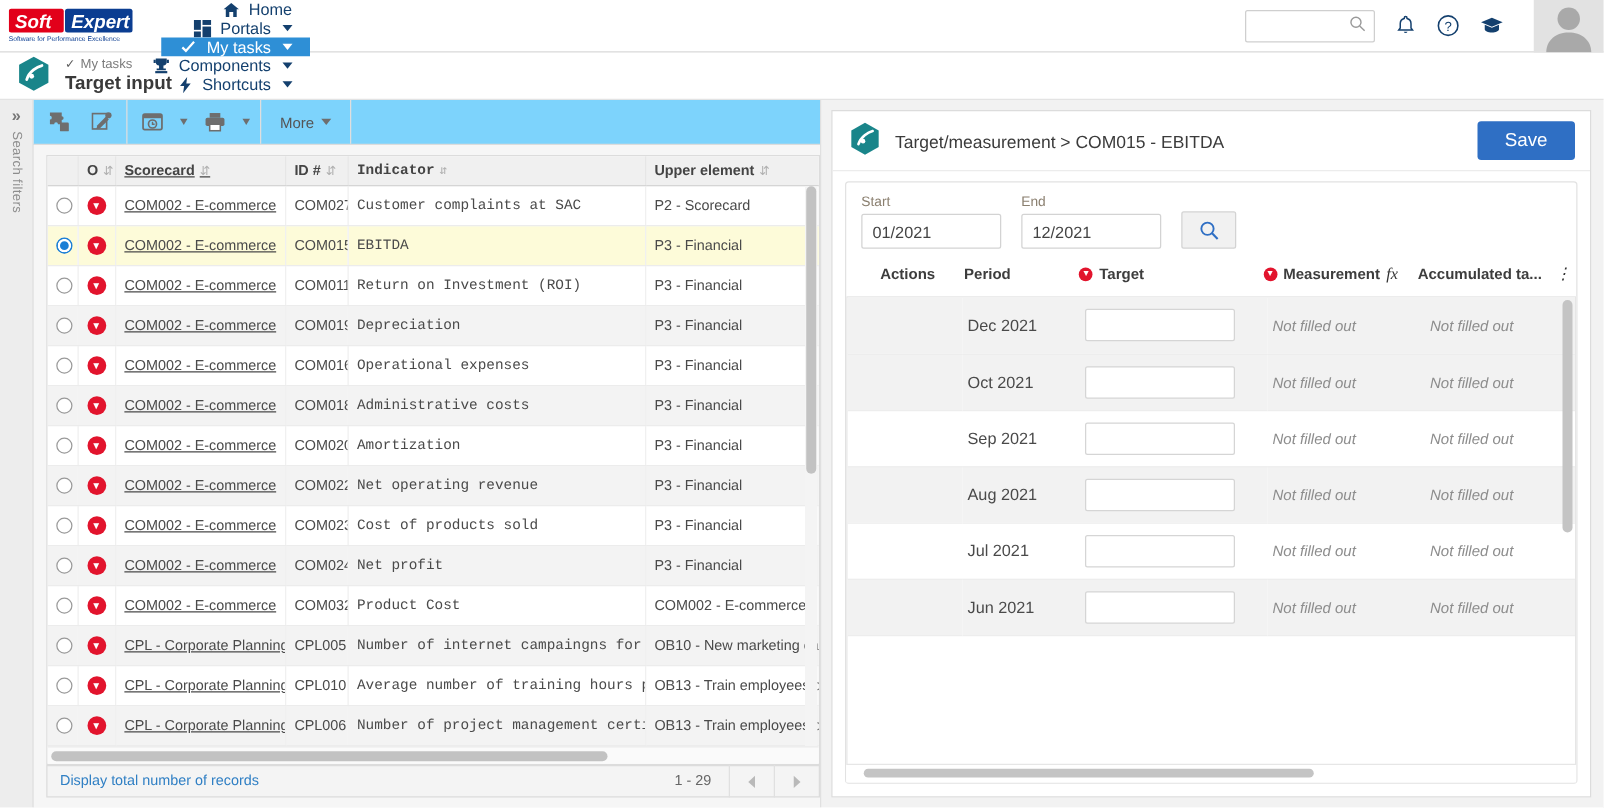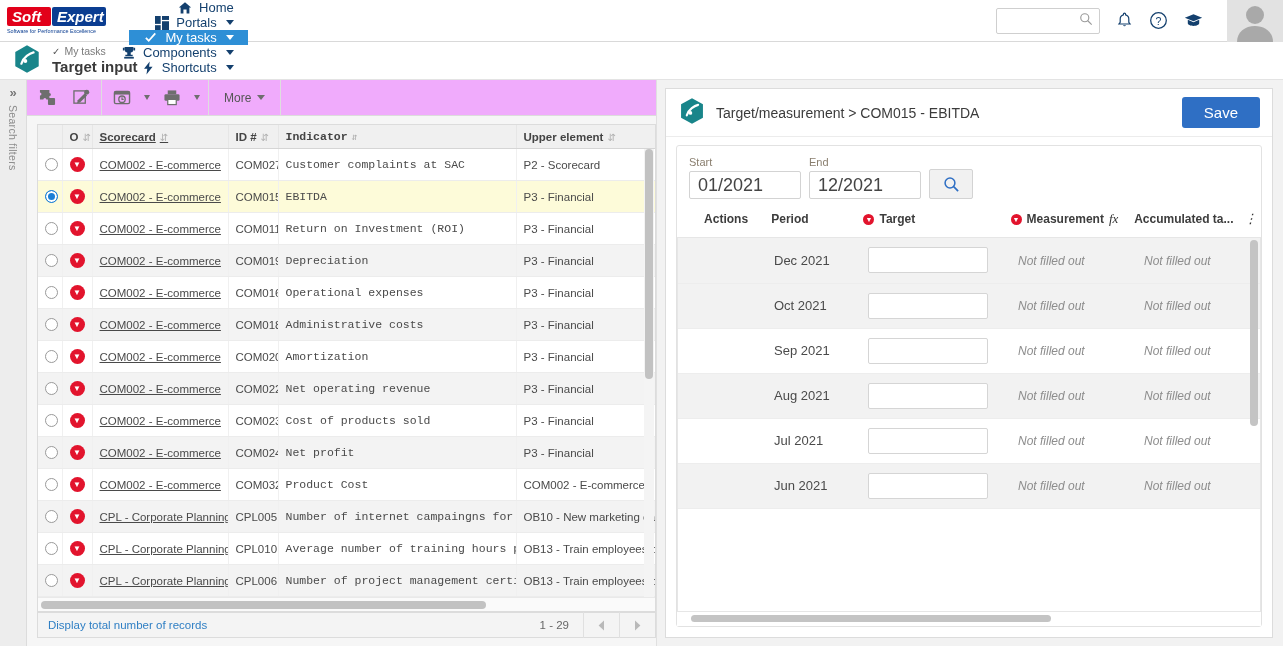--- a/index.html
+++ b/index.html
@@ -132,21 +132,21 @@
   .left-pane {
     width: 630px;
     display: flex; flex-direction: column;
     background: #f6f6f6;
     border-right: 1px solid #e0e0e0;
   }
 
   
   .toolbar {
     height: 36px;
-    background: #f0abfc;
+    background: #7dd3fc;
     border-bottom: 1px solid #dcdcdc;
     display: flex; align-items: stretch;
   }
   .tb-group {
     display: flex; align-items: center;
     border-right: 1px solid #dedede;
     padding: 0 3px;
   }
   .tb-btn {
     width: 34px; height: 36px;
@@ -353,37 +353,37 @@
   }
   .inner-card {
     flex: 1;
     border: 1px solid #e2e2e2;
     border-radius: 3px;
     display: flex; flex-direction: column;
     min-height: 0;
     background: #fff;
   }
   .period-row {
-    display: flex; align-items: flex-end; gap: 8px;
+    display: flex; align-items: flex-end; gap: 16px;
     padding: 10px 12px 8px 12px;
     flex: none;
   }
   .field label {
     display: block;
     font-size: 11px;
     color: #8a7f6f;
     margin-bottom: 3px;
   }
   .field input {
     width: 112px;
     height: 28px;
     border: 1px solid #d3d3d3;
     border-radius: 2px;
     padding: 0 8px;
-    font-size: 18px;
+    font-size: 13px;
     color: #444;
     font-family: "Liberation Sans", sans-serif;
     outline: none;
   }
   .btn-search {
     width: 44px; height: 30px;
     border: 1px solid #d3d3d3;
     background: #f1f1f1;
     border-radius: 2px;
     display: flex; align-items: center; justify-content: center;

